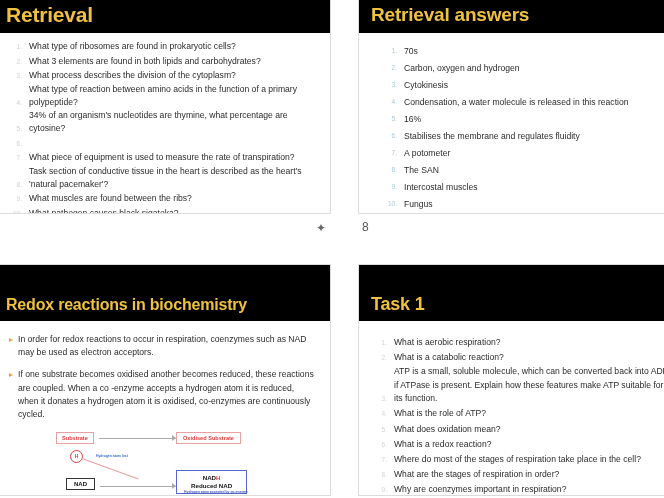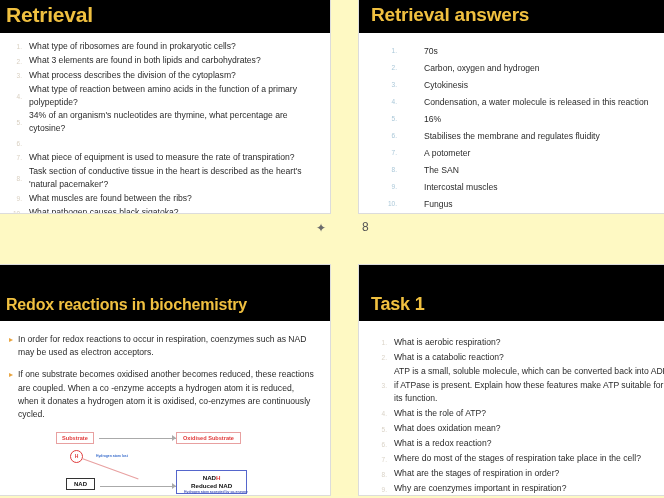--- a/index.html
+++ b/index.html
@@ -11,21 +11,21 @@
     width: 664px;
     height: 498px;
     overflow: hidden;
     font-family: "Liberation Sans", sans-serif;
     position: relative;
   }
 
   .page-grid {
     position: absolute;
     inset: 0;
-    background: #fef9c3;
+    background: #ffffff;
   }
 
   
   .slide {
     position: absolute;
     background: #ffffff;
     box-sizing: border-box;
     overflow: hidden;
     box-shadow: 0 0 0 1px #dcdcdc;
   }
@@ -62,21 +62,21 @@
   }
 
   
   ol.qlist {
     list-style: none;
     margin: 0;
     padding: 0;
   }
   ol.qlist li {
     display: flex;
-    align-items: center;
+    align-items: flex-end;
     margin-bottom: 0.5px;
   }
   .num {
     flex: 0 0 auto;
     width: 22px;
     text-align: right;
     padding-right: 7px;
     font-size: 6.5px;
     line-height: 13px;
     padding-top: 1px;
@@ -88,21 +88,21 @@
     color: #2b2b2b;
   }
 
   
   .slide-1 .num { color: #d8cfc0; }
   
   .slide-2 .num { color: #a9c7d8; }
   
   .slide-4 .num { color: #d9d2c6; }
 
-  .slide-2 .qtext { line-height: 14.5px; margin-left: 20px; }
+  .slide-2 .qtext { line-height: 14.5px; }
   .slide-2 ol.qlist li { margin-bottom: 1.5px; }
   .slide-2 .num { line-height: 14.5px; }
 
   .slide-4 .qtext { line-height: 13.6px; white-space: nowrap; }
   .slide-4 .qtext.wrap { white-space: normal; }
   .slide-4 .num { line-height: 13.6px; }
 
   
   .bullets { margin: 0; padding: 0; list-style: none; }
   .bullets li {

